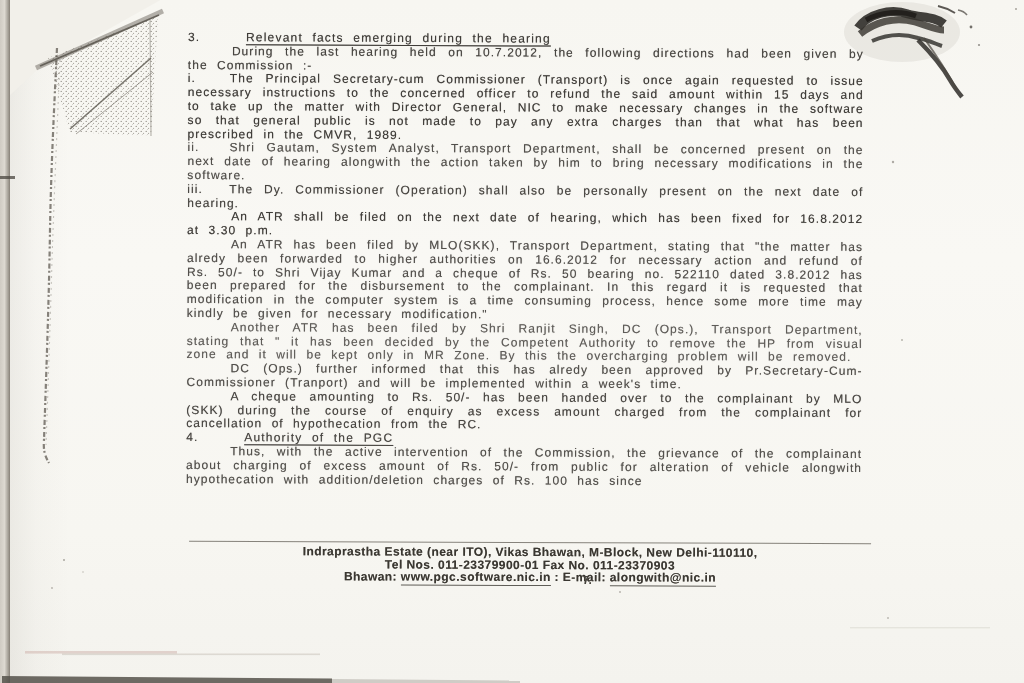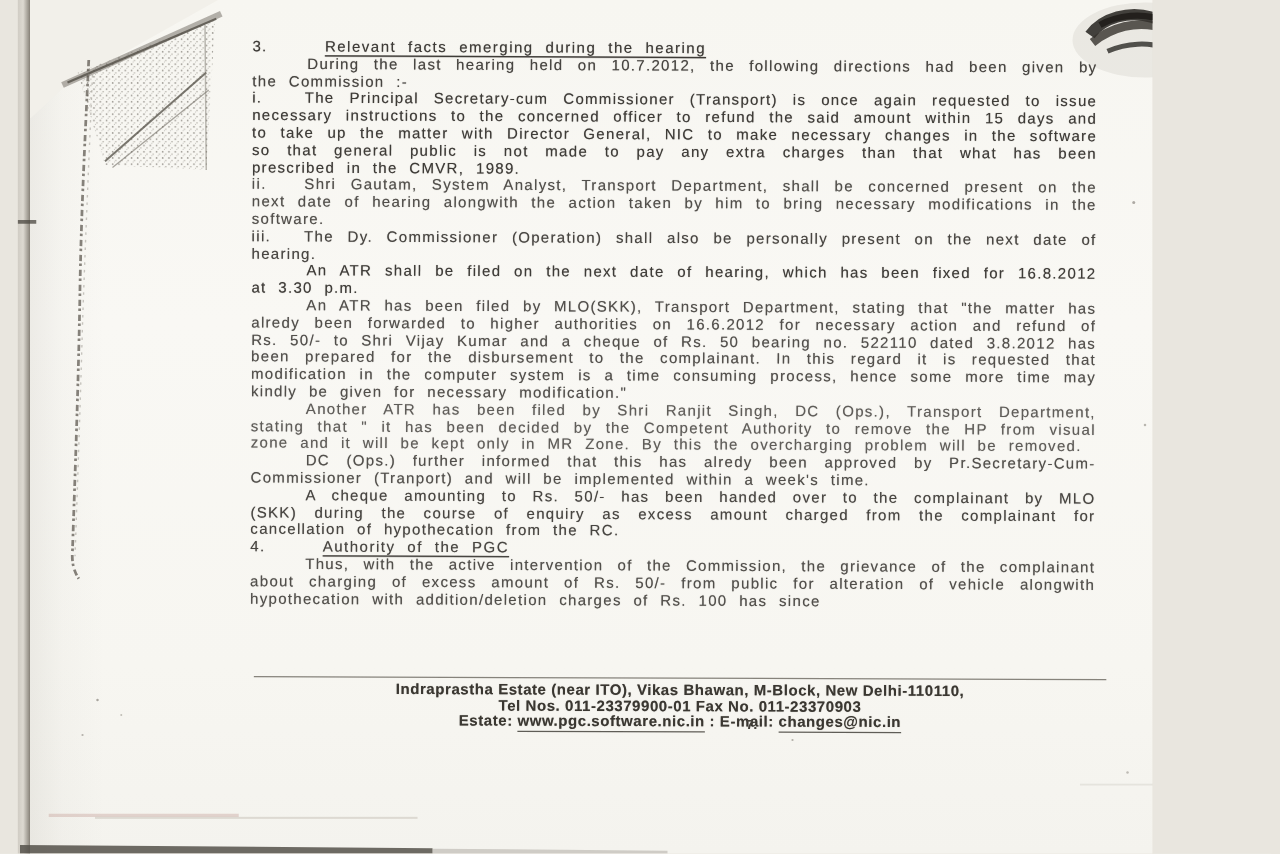--- a/index.html
+++ b/index.html
@@ -1,17 +1,17 @@
 <!DOCTYPE html>
 <html><head>
 <meta charset="utf-8">
 <style>
   html,body{margin:0;padding:0;}
   body{width:1024px;height:683px;overflow:hidden;background:#e9e6df;font-family:"Liberation Sans",sans-serif;}
-  .scene{position:relative;width:908px;height:683px;overflow:hidden;background:#efece6;margin-left:14px;}
+  .scene{position:relative;width:1024px;height:683px;overflow:hidden;background:#efece6;}
   .paper{position:absolute;left:10px;top:0;right:0;bottom:0;
     background:linear-gradient(90deg,rgba(130,124,112,.10) 0,rgba(130,124,112,.03) 26px,rgba(0,0,0,0) 60px),
                linear-gradient(180deg,#f7f6f1 0,#f9f8f4 38%,#f7f6f1 78%,#f4f3ee 100%);}
   .left-strip{position:absolute;left:0;top:0;width:10px;height:683px;
     background:linear-gradient(90deg,#cfcbc3 0,#ddd9d1 45%,#9b968d 88%,#857f76 100%);}
   .corner-wedge{position:absolute;left:10px;top:0;width:160px;height:95px;
     clip-path:polygon(0 0,94% 0,18% 72%,0 100%);background:#f2f0ea;}
   .artifacts{position:absolute;left:0;top:0;pointer-events:none;}
   .content{position:absolute;left:188px;top:31px;width:676px;color:#35322e;
     font-size:12px;line-height:13.8px;text-align:justify;letter-spacing:1.05px;word-spacing:5px;
@@ -118,19 +118,19 @@
       <span class="num">4.</span><span class="head">Authority of the PGC</span>
     </p>
     <p class="ind fc">Thus, with the active intervention of the Commission, the grievance of the complainant about charging of excess amount of Rs. 50/- from public for alteration of vehicle alongwith hypothecation with addition/deletion charges of Rs. 100 has since</p>
   </div>
 
   <div class="footer">
     <div class="rule"></div>
     <div>Indraprastha Estate (near ITO), Vikas Bhawan, M-Block,  New Delhi-110110,</div>
     <div>Tel Nos. 011-23379900-01 Fax No. 011-23370903</div>
     <div>
-      <span>Estate: </span><span class="u">www.pgc.software.nic.in</span><span> : E-mail: </span><span class="u">changes@nic.in</span>
+      <span>Bhawan: </span><span class="u">www.pgc.software.nic.in</span><span> : E-mail: </span><span class="u">alongwith@nic.in</span>
     </div>
   </div>
 
   <div class="pageno">7.</div>
 
 </div>
 
 </body></html>

